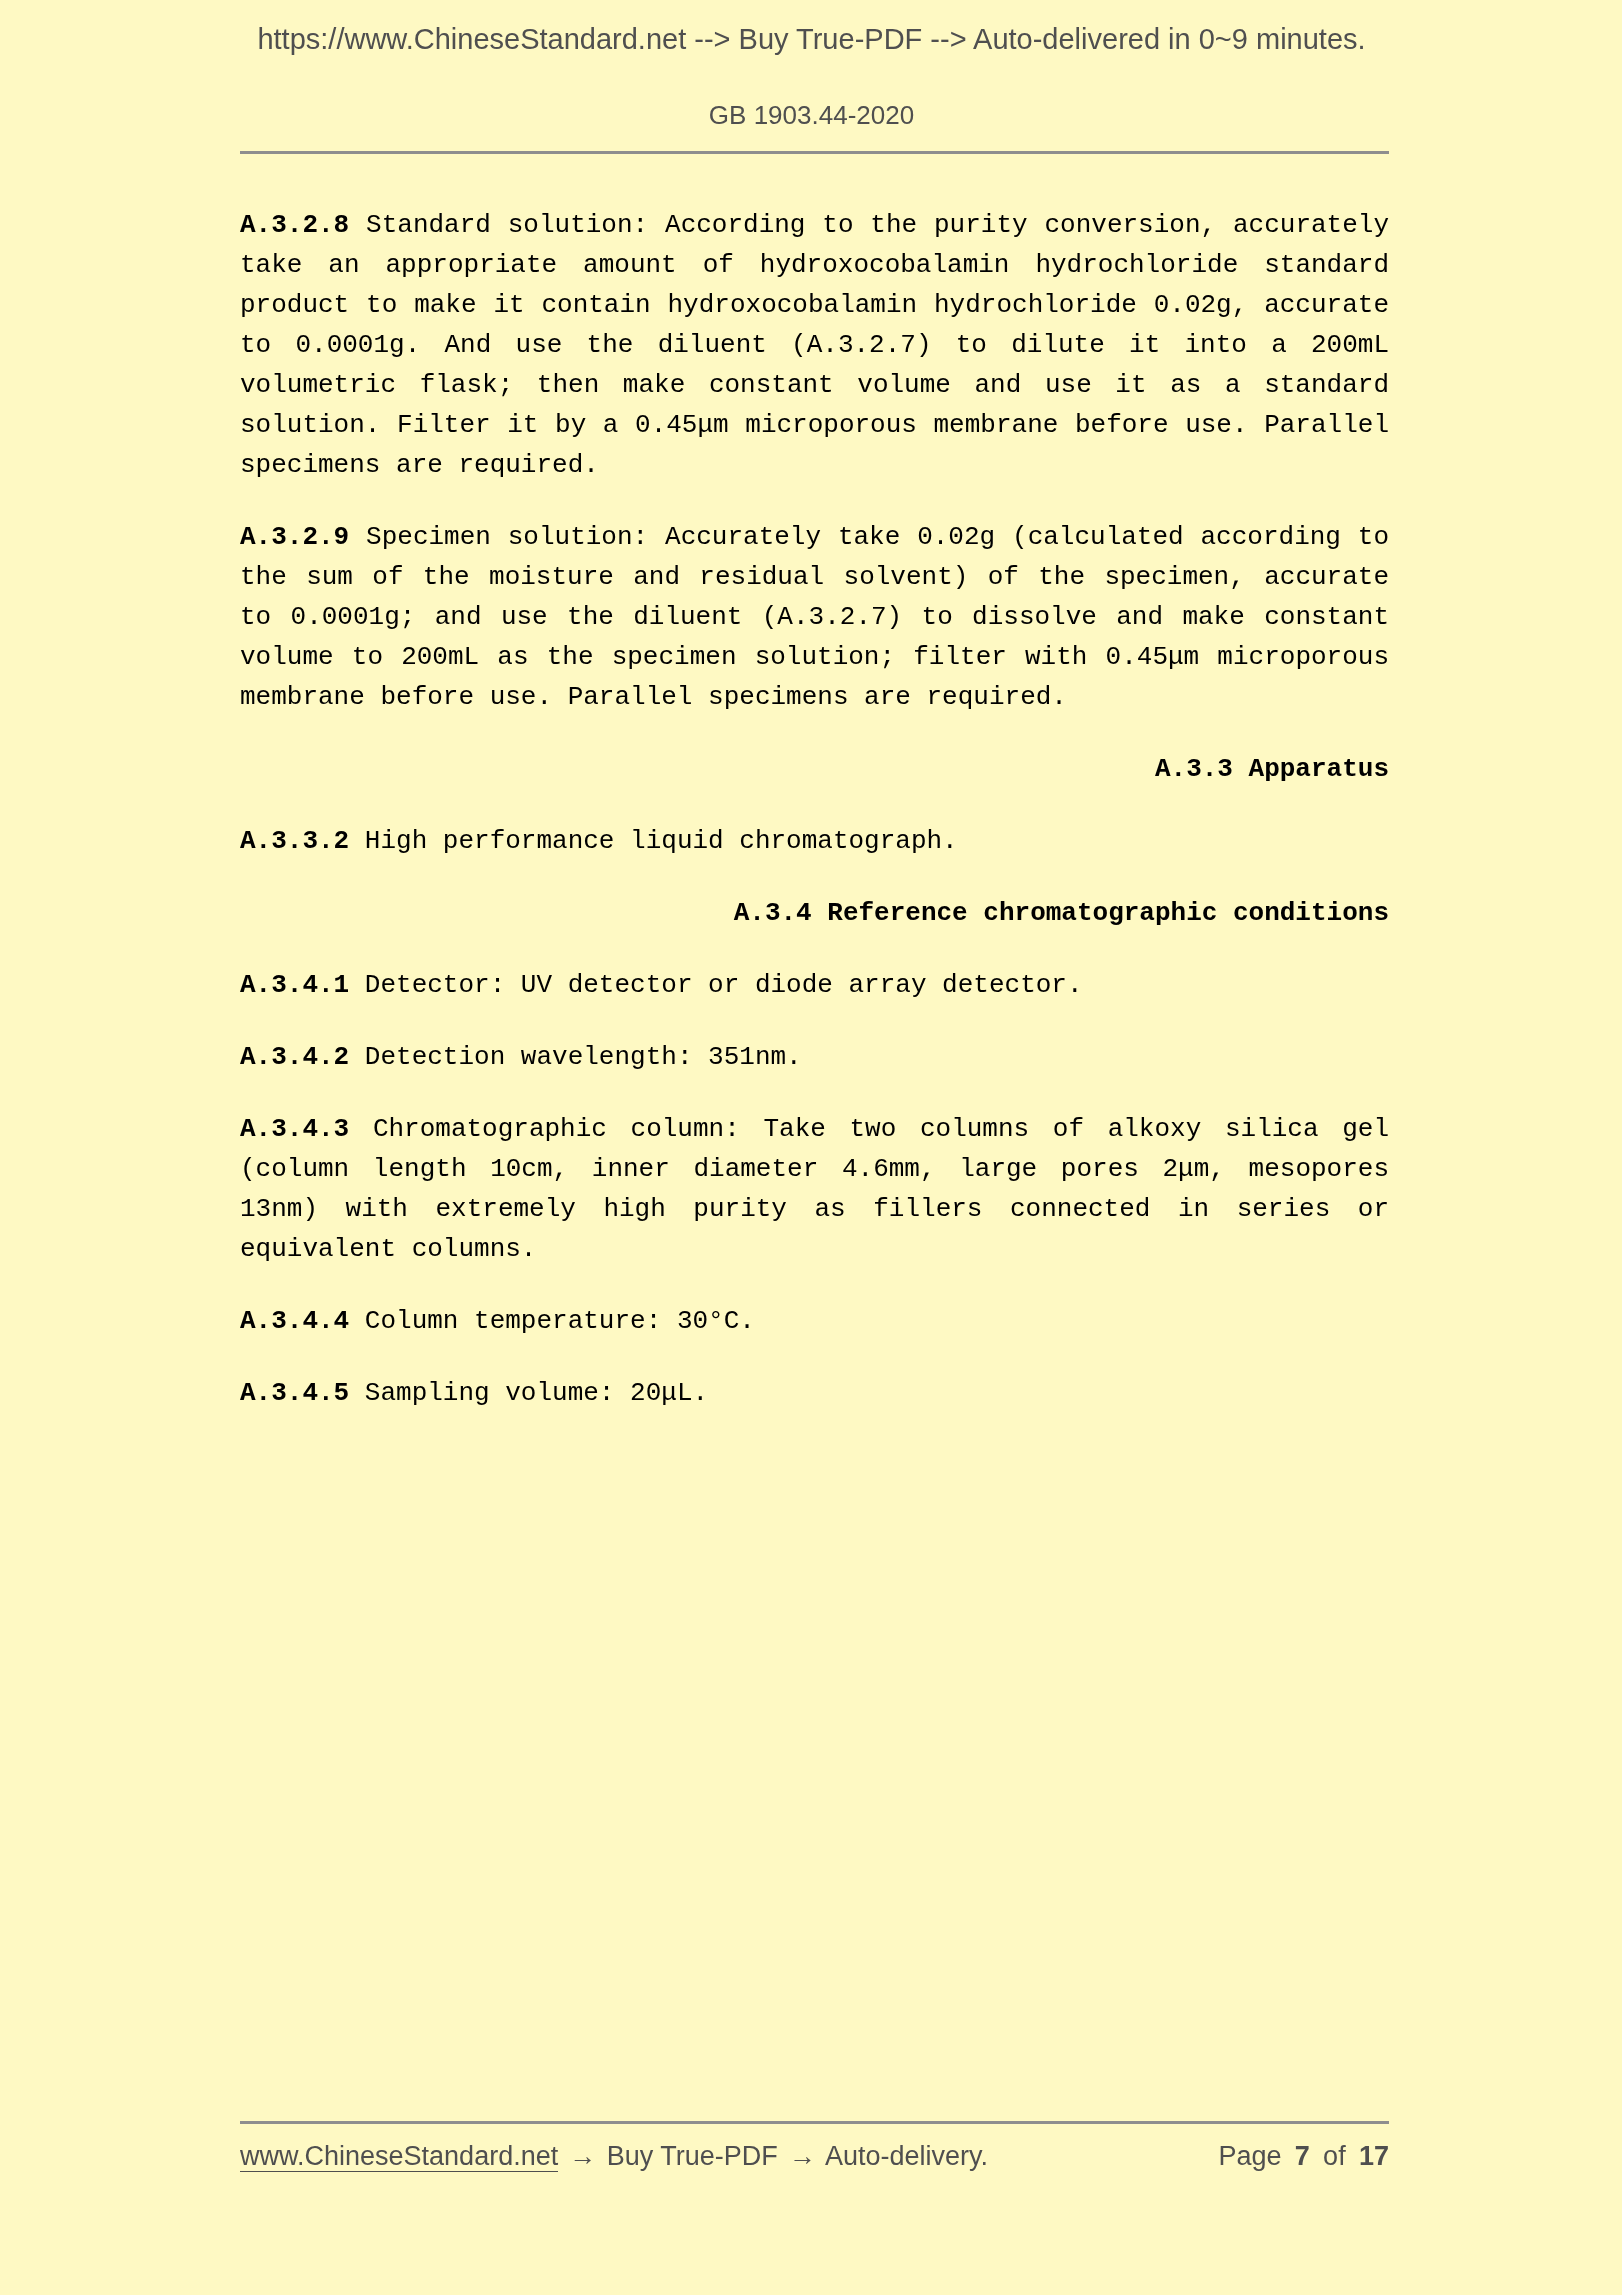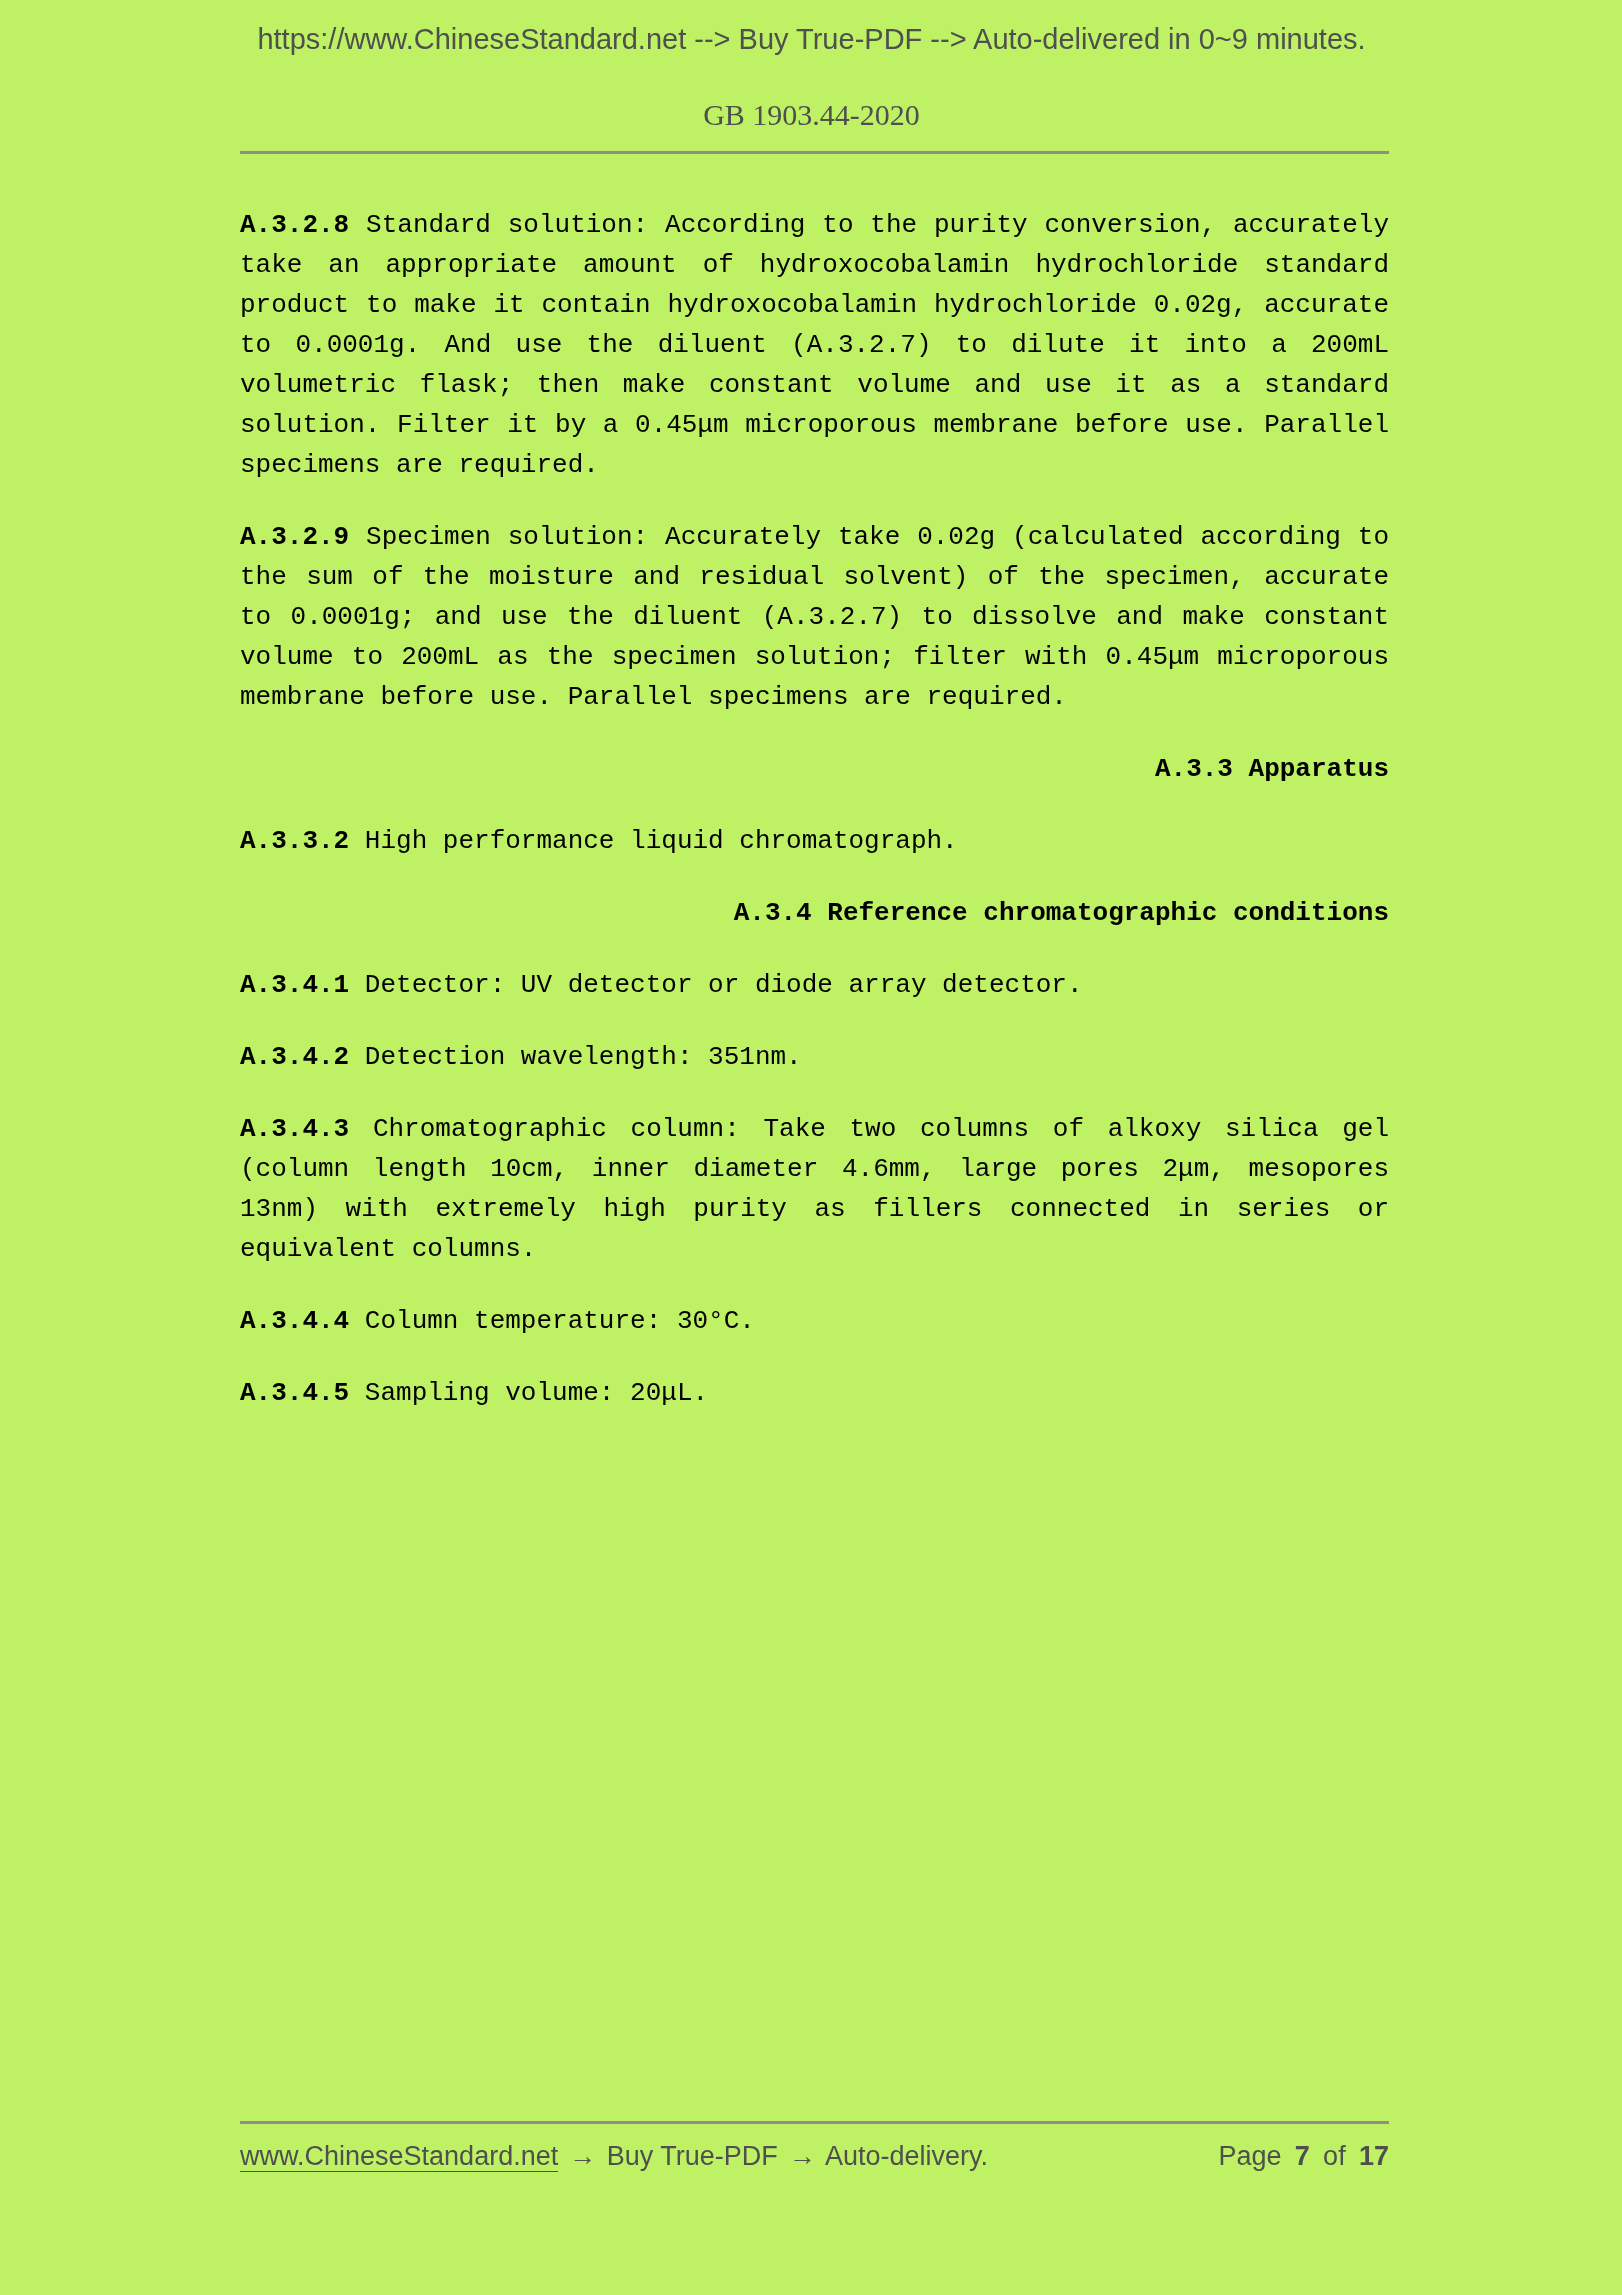--- a/index.html
+++ b/index.html
@@ -3,33 +3,32 @@
 <meta charset="utf-8">
 <style>
   * { margin: 0; padding: 0; box-sizing: border-box; }
   html, body { background: #ffffff; }
   body {
     width: 1623px; height: 2295px;
     position: relative;
     font-family: "Liberation Sans", sans-serif;
     overflow: hidden;
   }
-  .page { position: absolute; inset: 0; background: #bef264; }
+  .page { position: absolute; inset: 0; background: #fef9c3; }
 
   
   .hdr-note {
     position: absolute; top: 22px; left: 0; width: 100%;
     text-align: center; font-size: 29px; line-height: 35px;
     color: #4f4f4f;
   }
   .hdr-code {
     position: absolute; top: 99px; left: 0; width: 100%;
-    text-align: center; font-size: 30px; line-height: 32px;
+    text-align: center; font-size: 26px; line-height: 32px;
     color: #4f4f4f;
-    font-family: Liberation Serif, serif;
   }
   .rule {
     position: absolute; left: 240px; width: 1149px; height: 2.5px;
     background: #8e8e8e; border: none;
   }
   .rule-top { top: 151px; }
   .rule-bottom { top: 2121px; }
 
   
   .doc-body {

